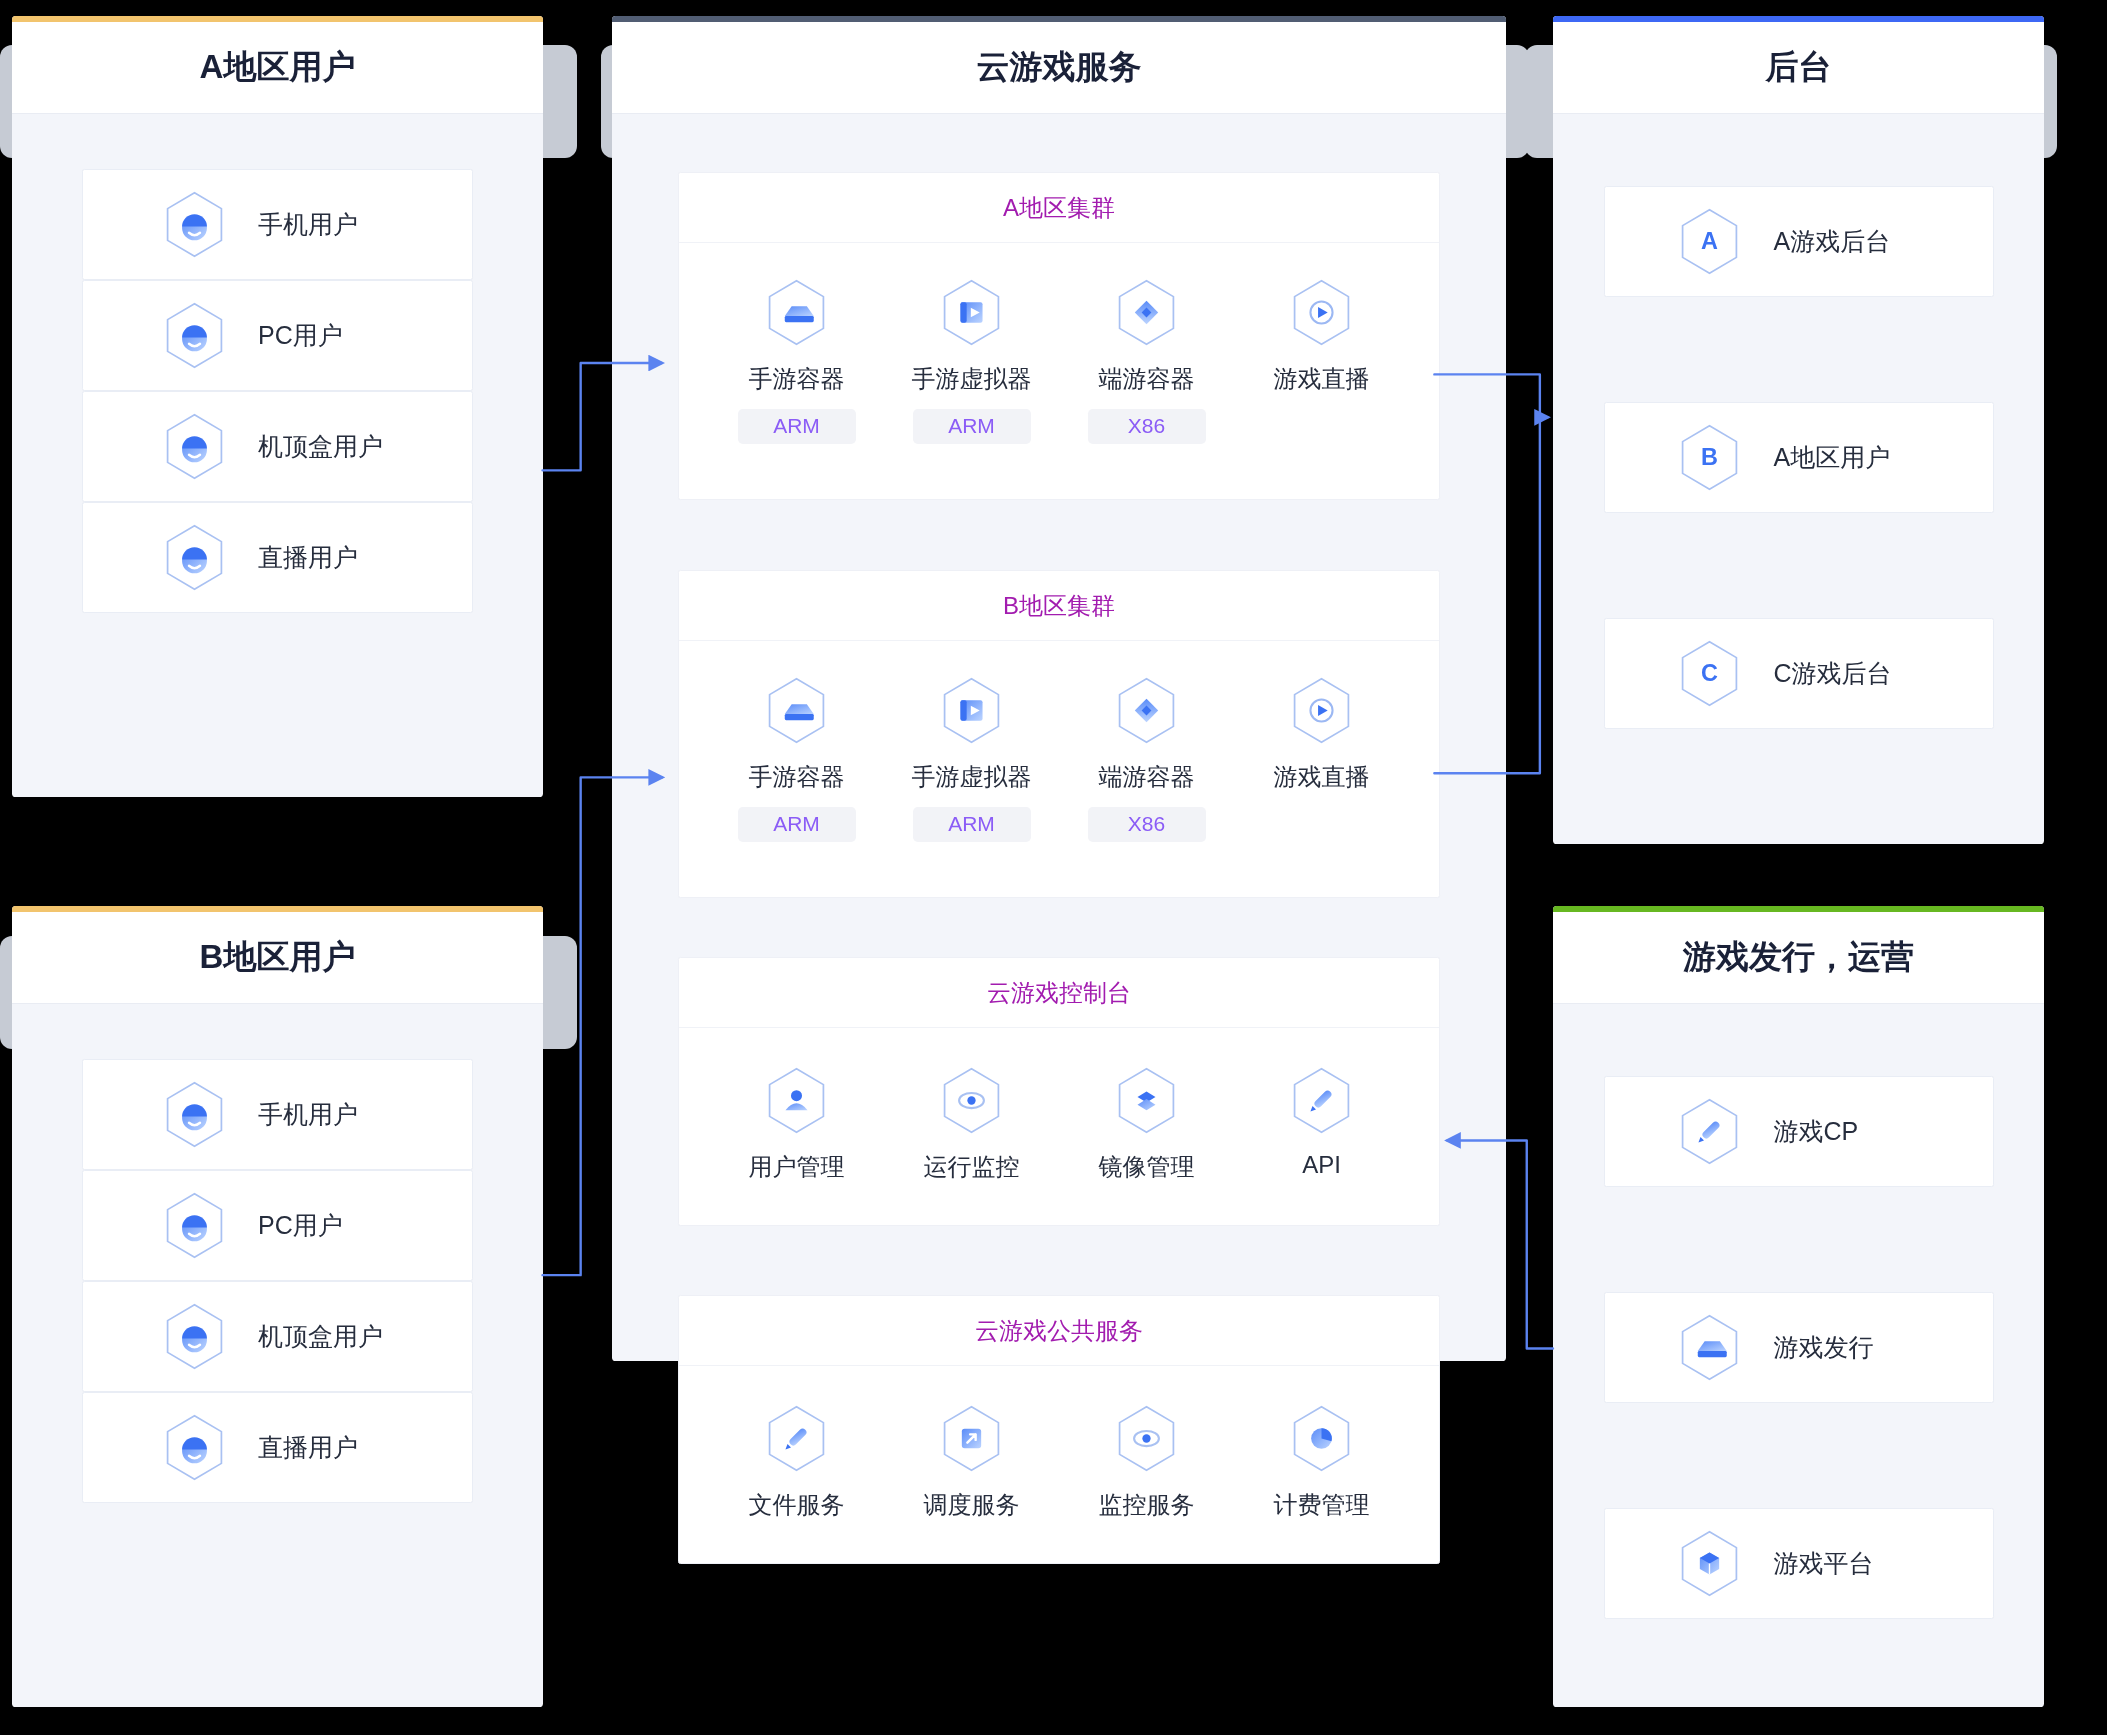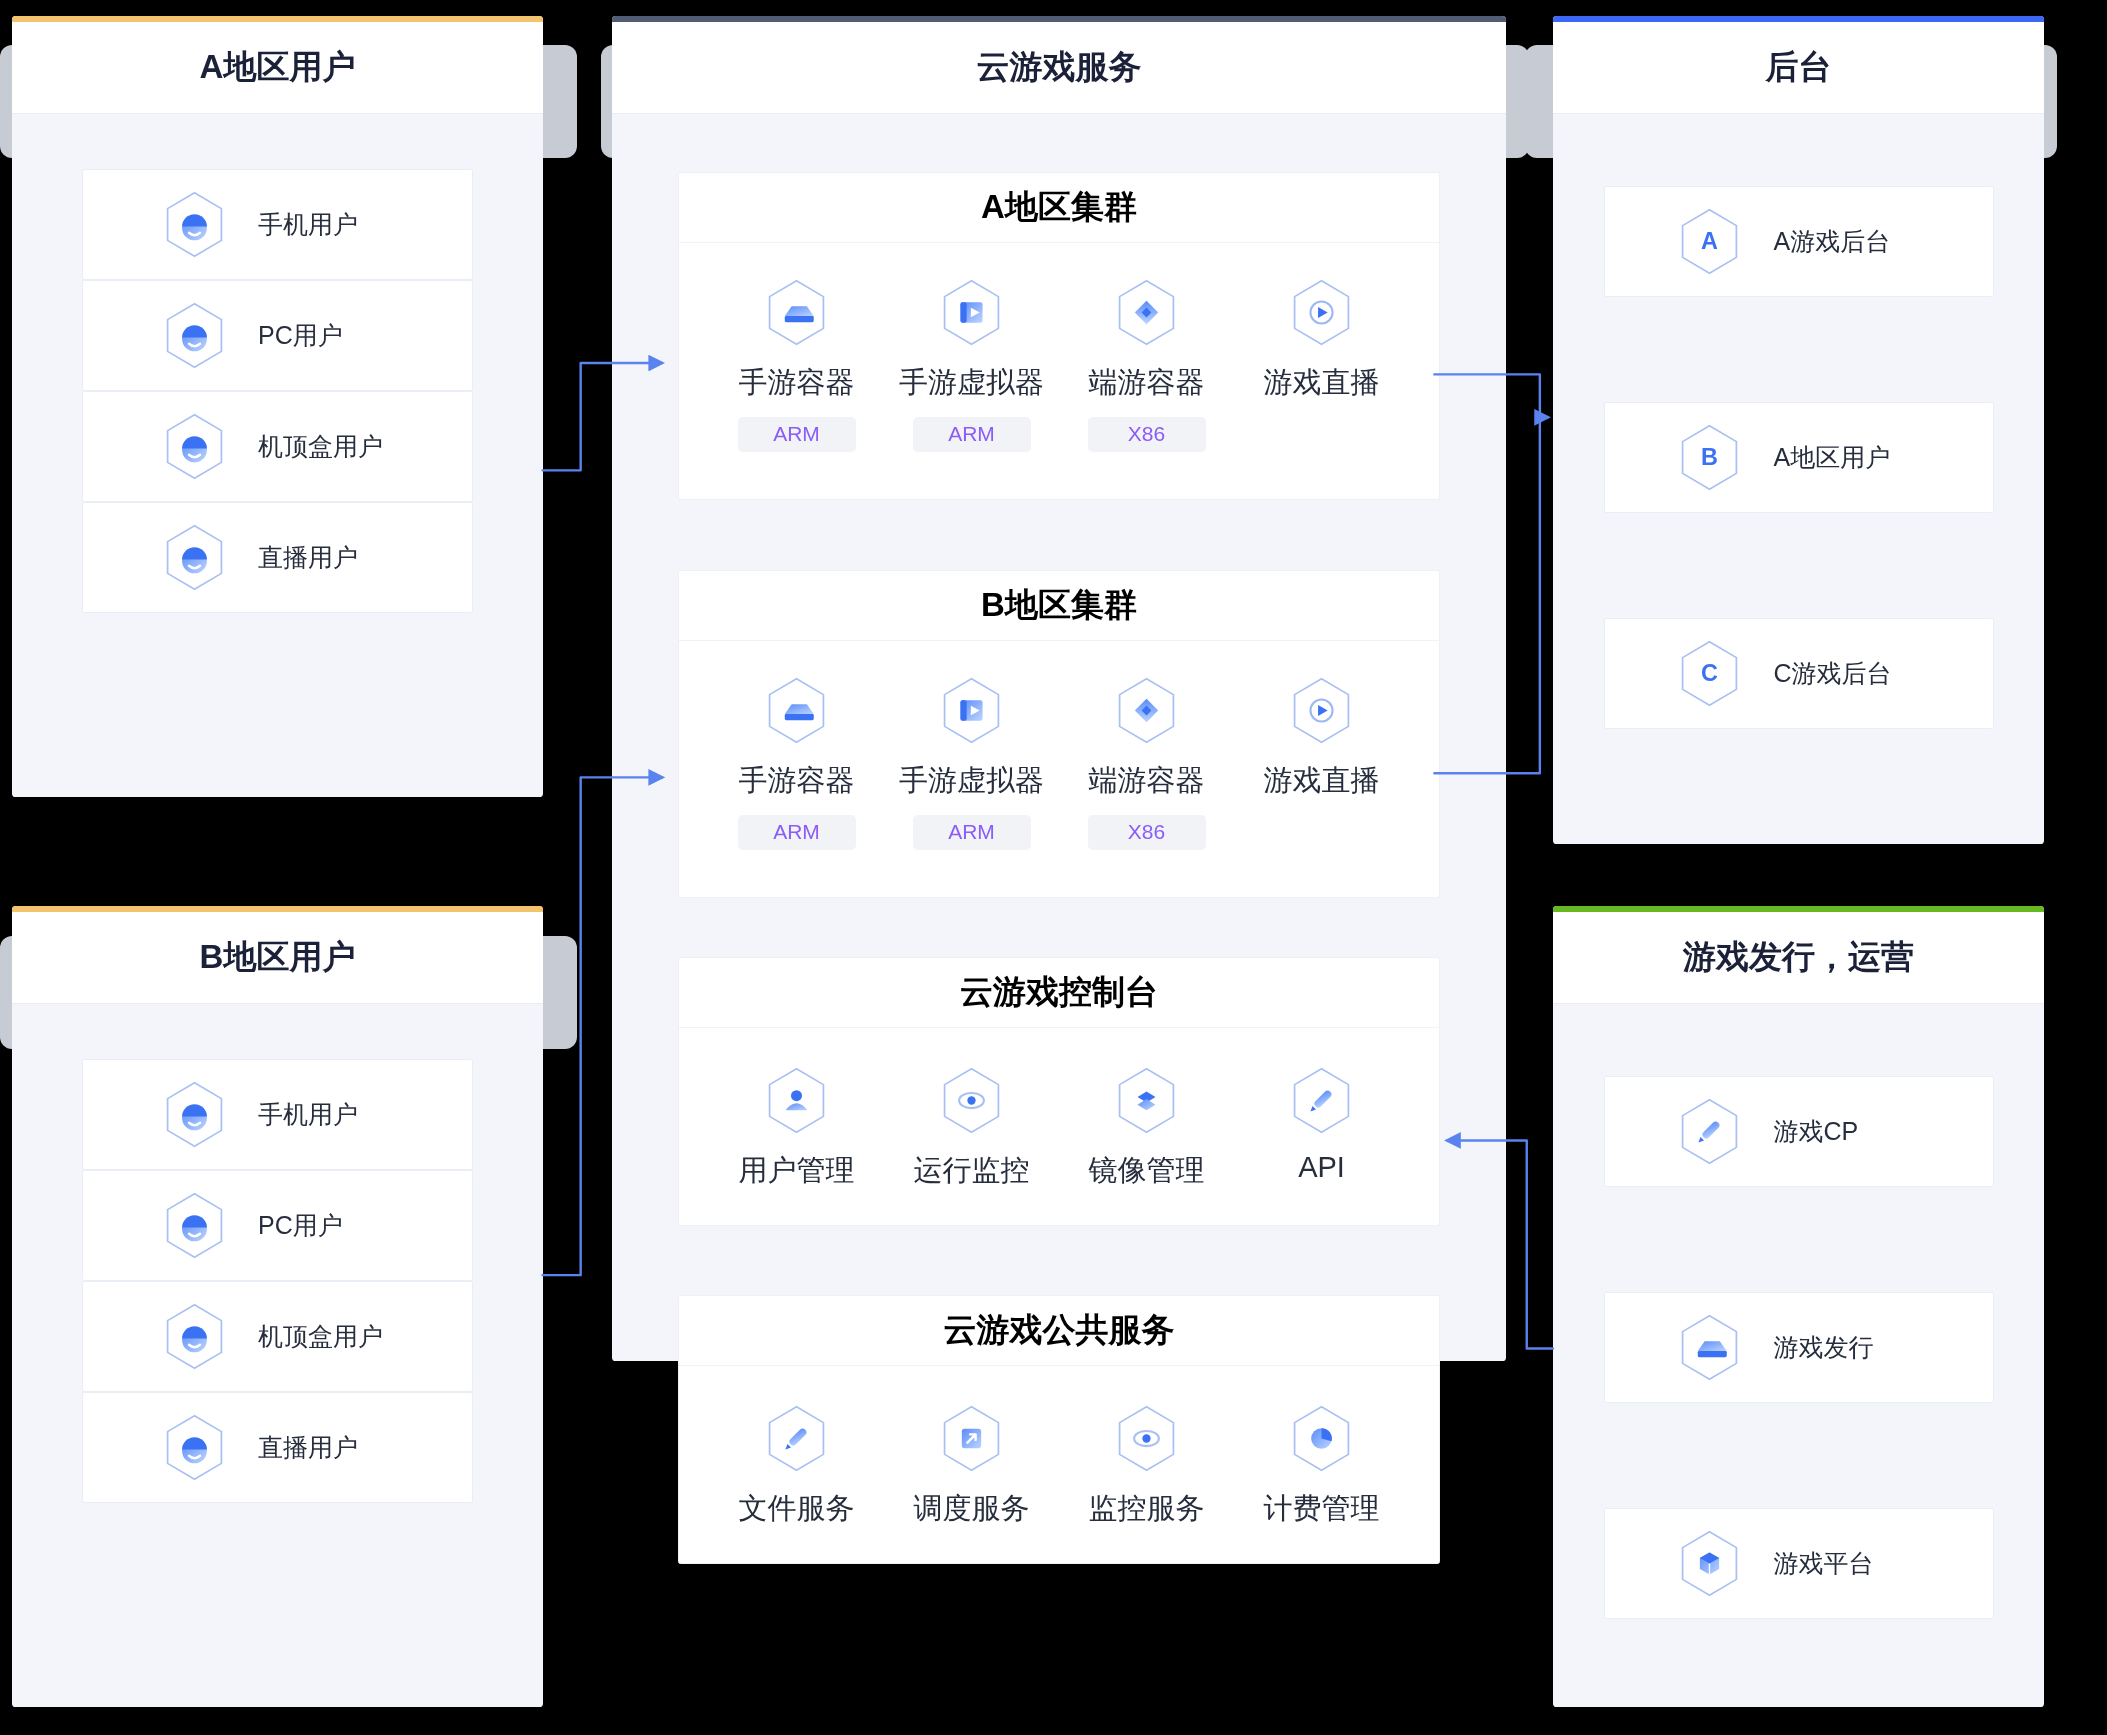--- a/index.html
+++ b/index.html
@@ -33,26 +33,26 @@
   }
   .hex { width:69px; height:69px; flex:0 0 auto; }
   .hex-letter { font-family:"Liberation Sans",sans-serif; font-size:34px; font-weight:bold;
     fill:#3b72f3; text-anchor:middle; }
   .section {
     position:absolute; left:66px; width:762px; background:#fff;
     border:0.6px solid #eef0f6; border-radius:2.4px; box-sizing:border-box;
   }
   .section-title {
     height:69px; display:flex; align-items:center; justify-content:center;
-    font-size:33px; font-weight:bold; color:#000000; border-bottom:0.6px solid #f0f2f7;
+    font-size:24px; font-weight:normal; color:#a21caf; border-bottom:0.6px solid #f0f2f7;
   }
   .section-cols { display:flex; justify-content:space-around; padding:35px 30px 0; }
   .section-cols.centered { padding-top:38px; }
   .col { display:flex; flex-direction:column; align-items:center; width:164px; }
-  .col-label { margin-top:15.5px; font-size:29px; color:#262d3d; }
+  .col-label { margin-top:15.5px; font-size:24px; color:#262d3d; }
   .badge {
     margin-top:14px; width:118px; height:35px; background:#f2f3f7; border-radius:4.8px;
     color:#8b5cf6; font-size:21px; display:flex; align-items:center; justify-content:center;
   }
   .arrows { position:absolute; left:0; top:0; z-index:5; pointer-events:none; }
 </style>
 </head>
 <body>
 
 <svg width="0" height="0" style="position:absolute" aria-hidden="true">

